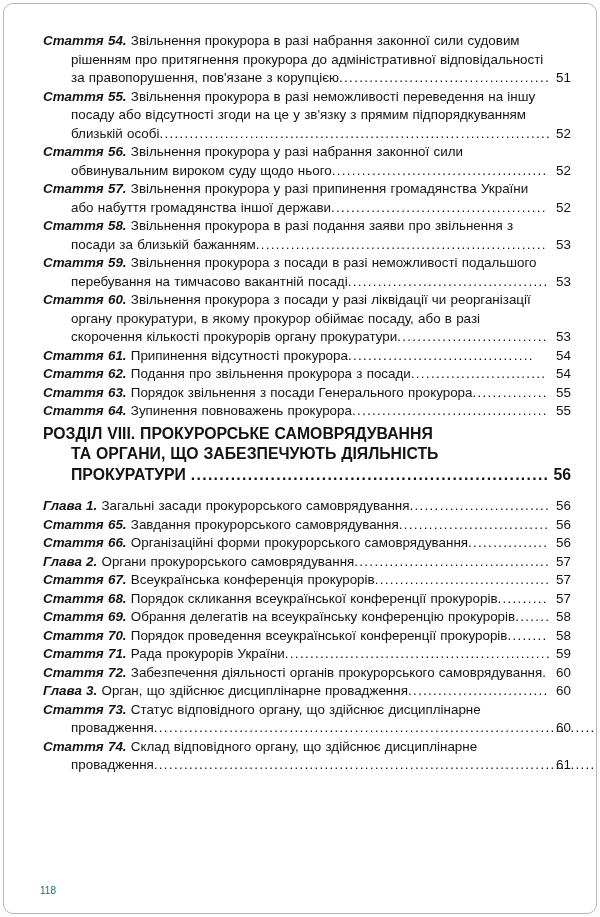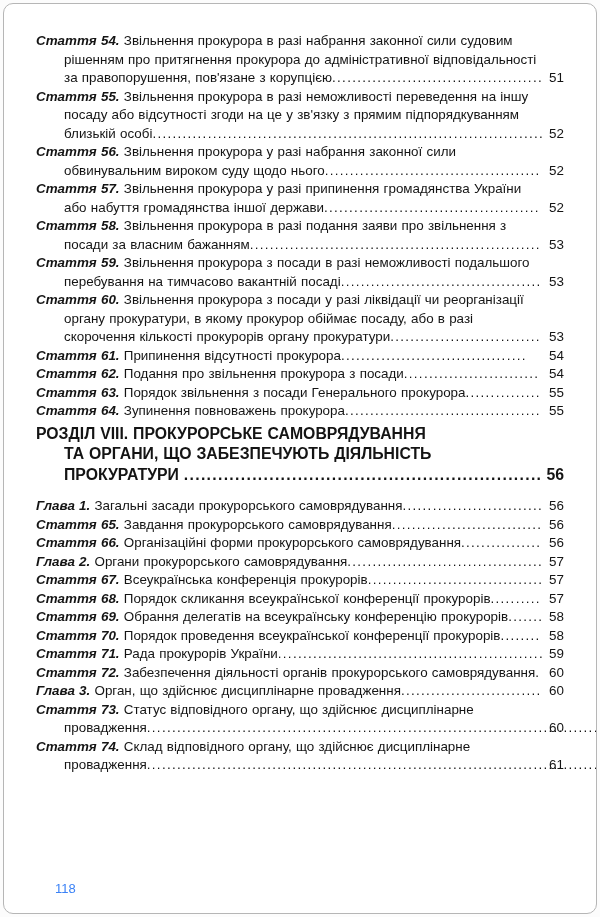--- a/index.html
+++ b/index.html
@@ -14,21 +14,21 @@
   }
   .sheet {
     position: absolute; left: 3px; top: 3px;
     width: 594px; height: 911px;
     background: #ffffff;
     border: 1px solid #b6b6b6;
     border-radius: 10px;
     overflow: hidden;
   }
   .toc {
-    position: absolute; left: 32px; top: 28px; width: 528px;
+    position: absolute; left: 39px; top: 28px; width: 528px;
   }
   .entry {
     margin: 0;
     position: relative;
     padding-left: 28px;
     padding-right: 20px;
     text-indent: -28px;
     font-size: 13.4px;
     line-height: 18.5px;
     word-spacing: 0.5px;
@@ -39,34 +39,34 @@
     position: absolute; right: 0; bottom: 0;
     text-indent: 0;
   }
   .entry.section {
     font-size: 15.8px;
     font-weight: bold;
     line-height: 20.5px;
     margin: 3px 0 12px 0;
   }
   .folio {
-    position: absolute; left: 51px; bottom: 17px;
-    font-size: 13px; color: #3b82f6;
+    position: absolute; left: 36px; bottom: 17px;
+    font-size: 10px; color: #0f766e;
   }
 </style>
 </head>
 <body>
 
 <div class="sheet">
   <div class="toc" id="toc">
       <p class="entry article"><span class="body"><span class="label">Стаття 54.</span> <span>Звільнення прокурора в разі набрання законної сили судовим рішенням про притягнення прокурора до адміністративної відповідальності за правопорушення, пов'язане з корупцією</span></span><span class="dots">..........................................</span><span class="page-num">51</span></p>
       <p class="entry article"><span class="body"><span class="label">Стаття 55.</span> <span>Звільнення прокурора в разі неможливості переведення на іншу посаду або відсутності згоди на це у зв'язку з прямим підпорядкуванням близькій особі</span></span><span class="dots">..............................................................................</span><span class="page-num">52</span></p>
       <p class="entry article"><span class="body"><span class="label">Стаття 56.</span> <span>Звільнення прокурора у разі набрання законної сили обвинувальним вироком суду щодо нього</span></span><span class="dots">...........................................</span><span class="page-num">52</span></p>
       <p class="entry article"><span class="body"><span class="label">Стаття 57.</span> <span>Звільнення прокурора у разі припинення громадянства України або набуття громадянства іншої держави</span></span><span class="dots">...........................................</span><span class="page-num">52</span></p>
-      <p class="entry article"><span class="body"><span class="label">Стаття 58.</span> <span>Звільнення прокурора в разі подання заяви про звільнення з посади за власним бажанням</span></span><span class="dots">..........................................................</span><span class="page-num">53</span></p>
+      <p class="entry article"><span class="body"><span class="label">Стаття 58.</span> <span>Звільнення прокурора в разі подання заяви про звільнення з посади за близькій бажанням</span></span><span class="dots">..........................................................</span><span class="page-num">53</span></p>
       <p class="entry article"><span class="body"><span class="label">Стаття 59.</span> <span>Звільнення прокурора з посади в разі неможливості подальшого перебування на тимчасово вакантній посаді</span></span><span class="dots">........................................</span><span class="page-num">53</span></p>
       <p class="entry article"><span class="body"><span class="label">Стаття 60.</span> <span>Звільнення прокурора з посади у разі ліквідації чи реорганізації органу прокуратури, в якому прокурор обіймає посаду, або в разі скорочення кількості прокурорів органу прокуратури</span></span><span class="dots">..............................</span><span class="page-num">53</span></p>
       <p class="entry article"><span class="body"><span class="label">Стаття 61.</span> <span>Припинення відсутності прокурора</span></span><span class="dots">.....................................</span><span class="page-num">54</span></p>
       <p class="entry article"><span class="body"><span class="label">Стаття 62.</span> <span>Подання про звільнення прокурора з посади</span></span><span class="dots">...........................</span><span class="page-num">54</span></p>
       <p class="entry article"><span class="body"><span class="label">Стаття 63.</span> <span>Порядок звільнення з посади Генерального прокурора</span></span><span class="dots">...............</span><span class="page-num">55</span></p>
       <p class="entry article"><span class="body"><span class="label">Стаття 64.</span> <span>Зупинення повноважень прокурора</span></span><span class="dots">.......................................</span><span class="page-num">55</span></p>
       <p class="entry section"><span class="body">РОЗДІЛ VIII. ПРОКУРОРСЬКЕ САМОВРЯДУВАННЯ<br>ТА ОРГАНИ, ЩО ЗАБЕЗПЕЧУЮТЬ ДІЯЛЬНІСТЬ<br>ПРОКУРАТУРИ </span><span class="dots">...............................................................</span><span class="page-num">56</span></p>
       <p class="entry chapter"><span class="body"><span class="label">Глава 1.</span> <span>Загальні засади прокурорського самоврядування</span></span><span class="dots">............................</span><span class="page-num">56</span></p>
       <p class="entry article"><span class="body"><span class="label">Стаття 65.</span> <span>Завдання прокурорського самоврядування</span></span><span class="dots">..............................</span><span class="page-num">56</span></p>
       <p class="entry article"><span class="body"><span class="label">Стаття 66.</span> <span>Організаційні форми прокурорського самоврядування</span></span><span class="dots">................</span><span class="page-num">56</span></p>

